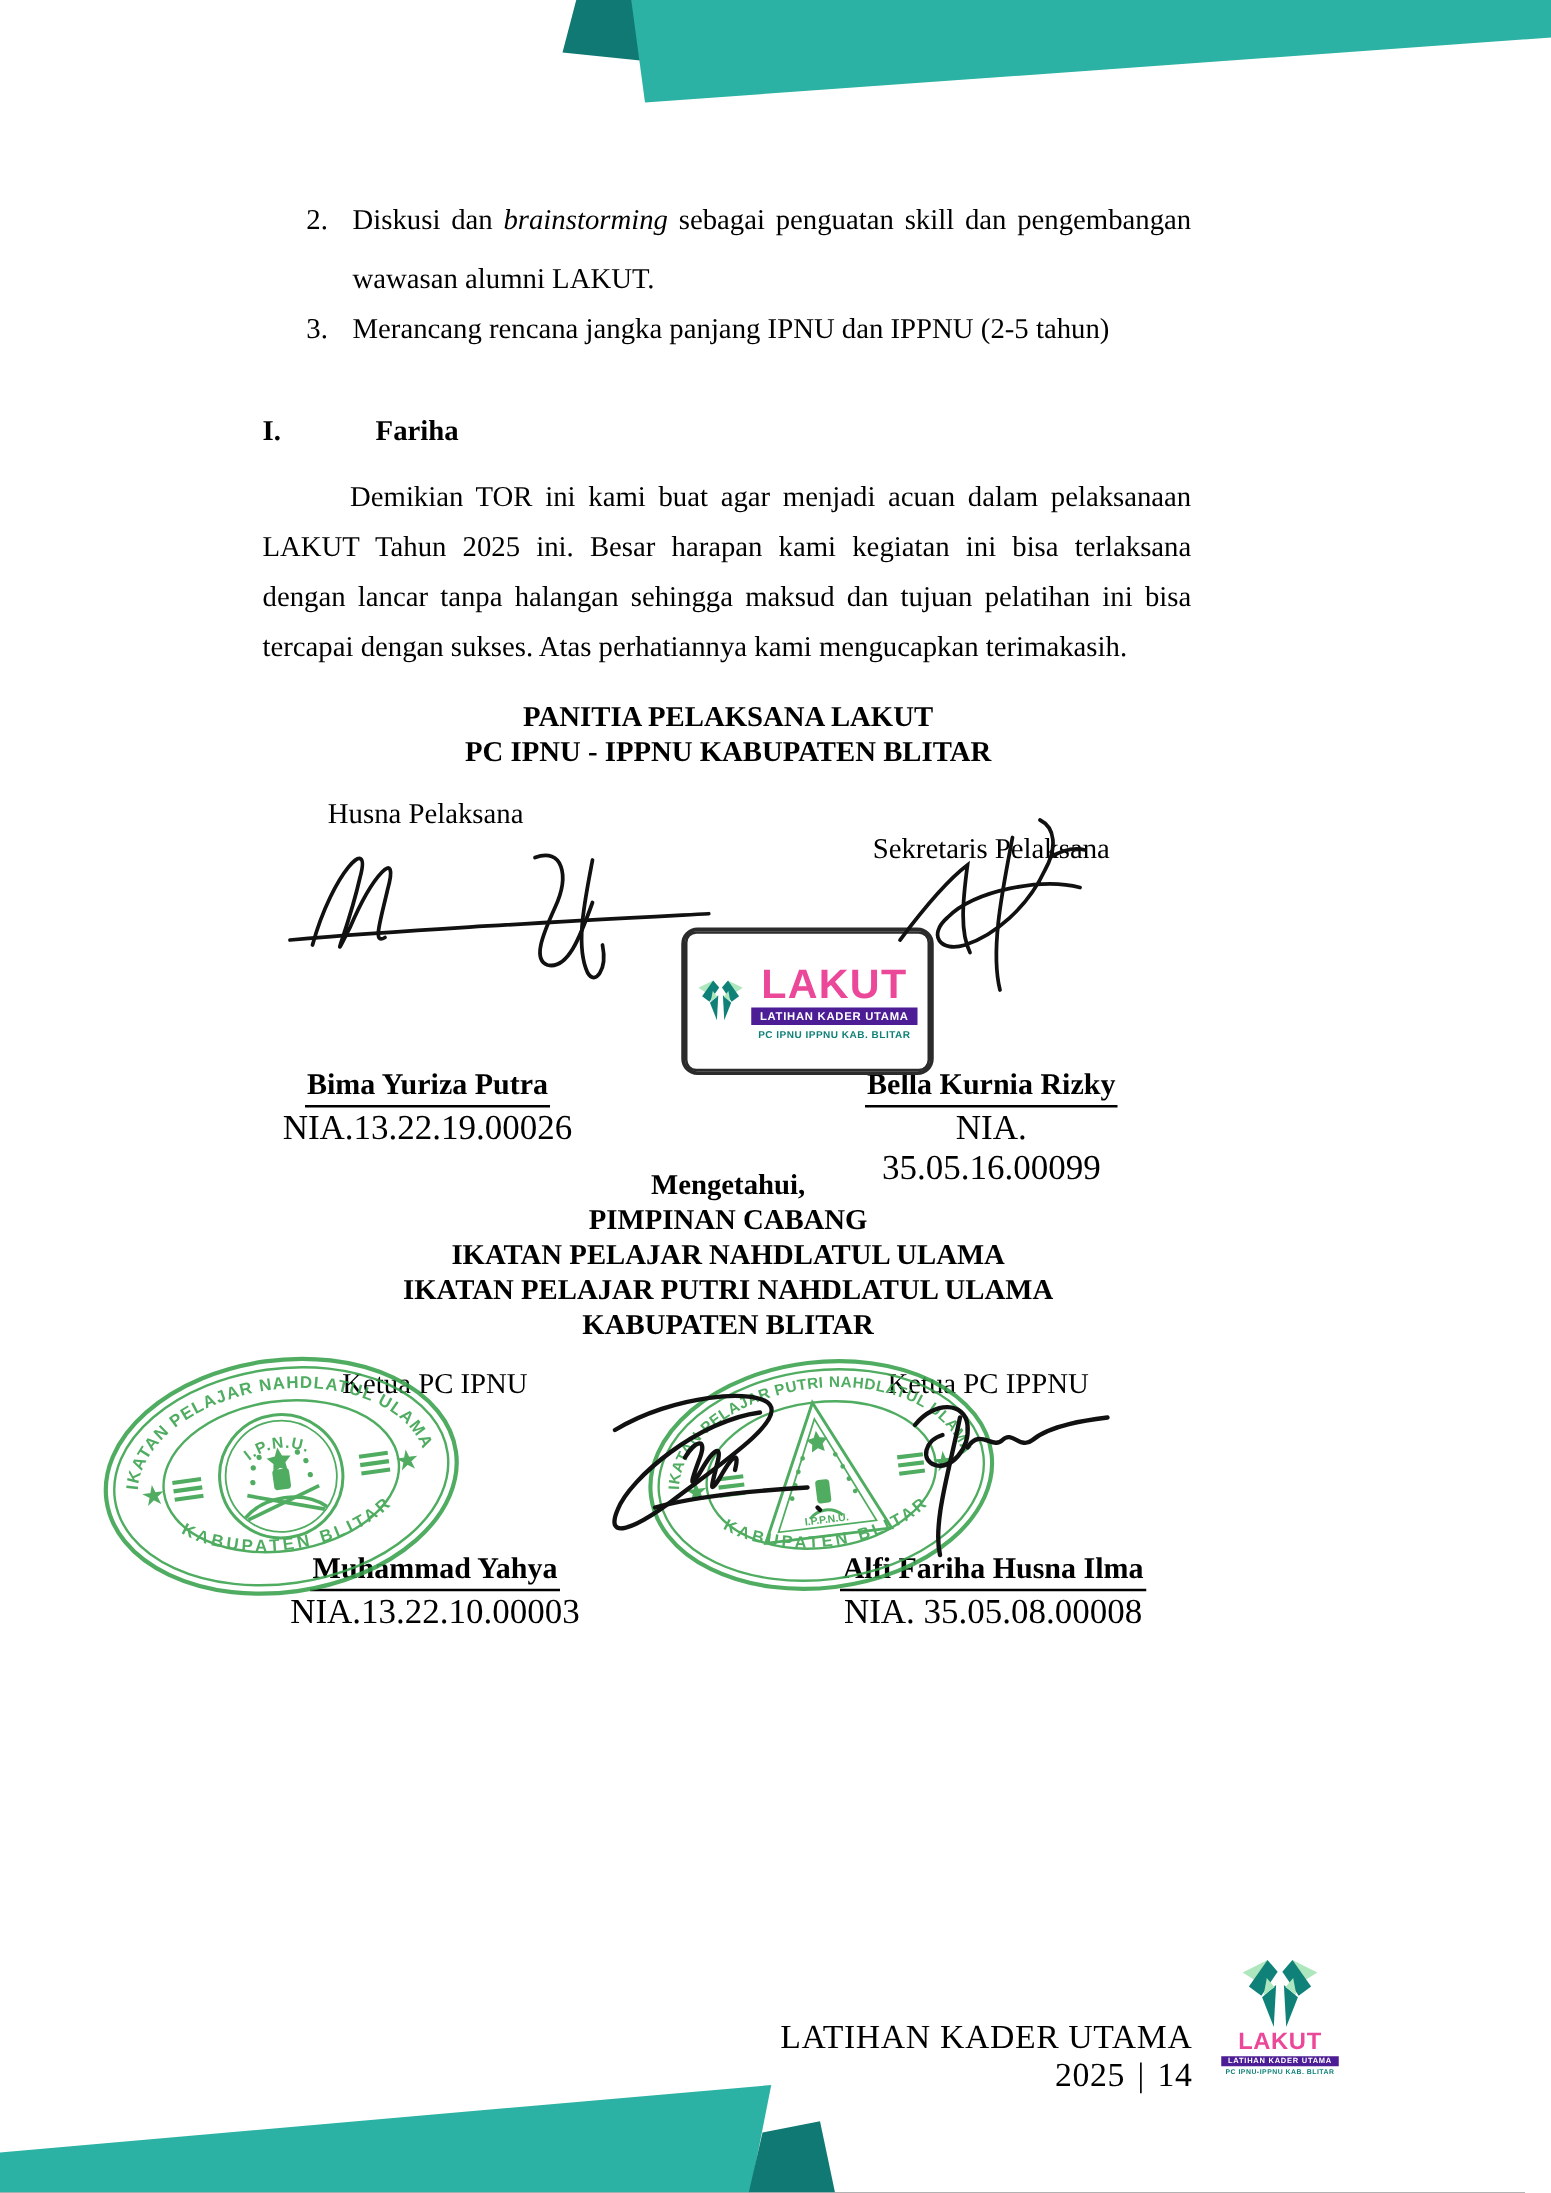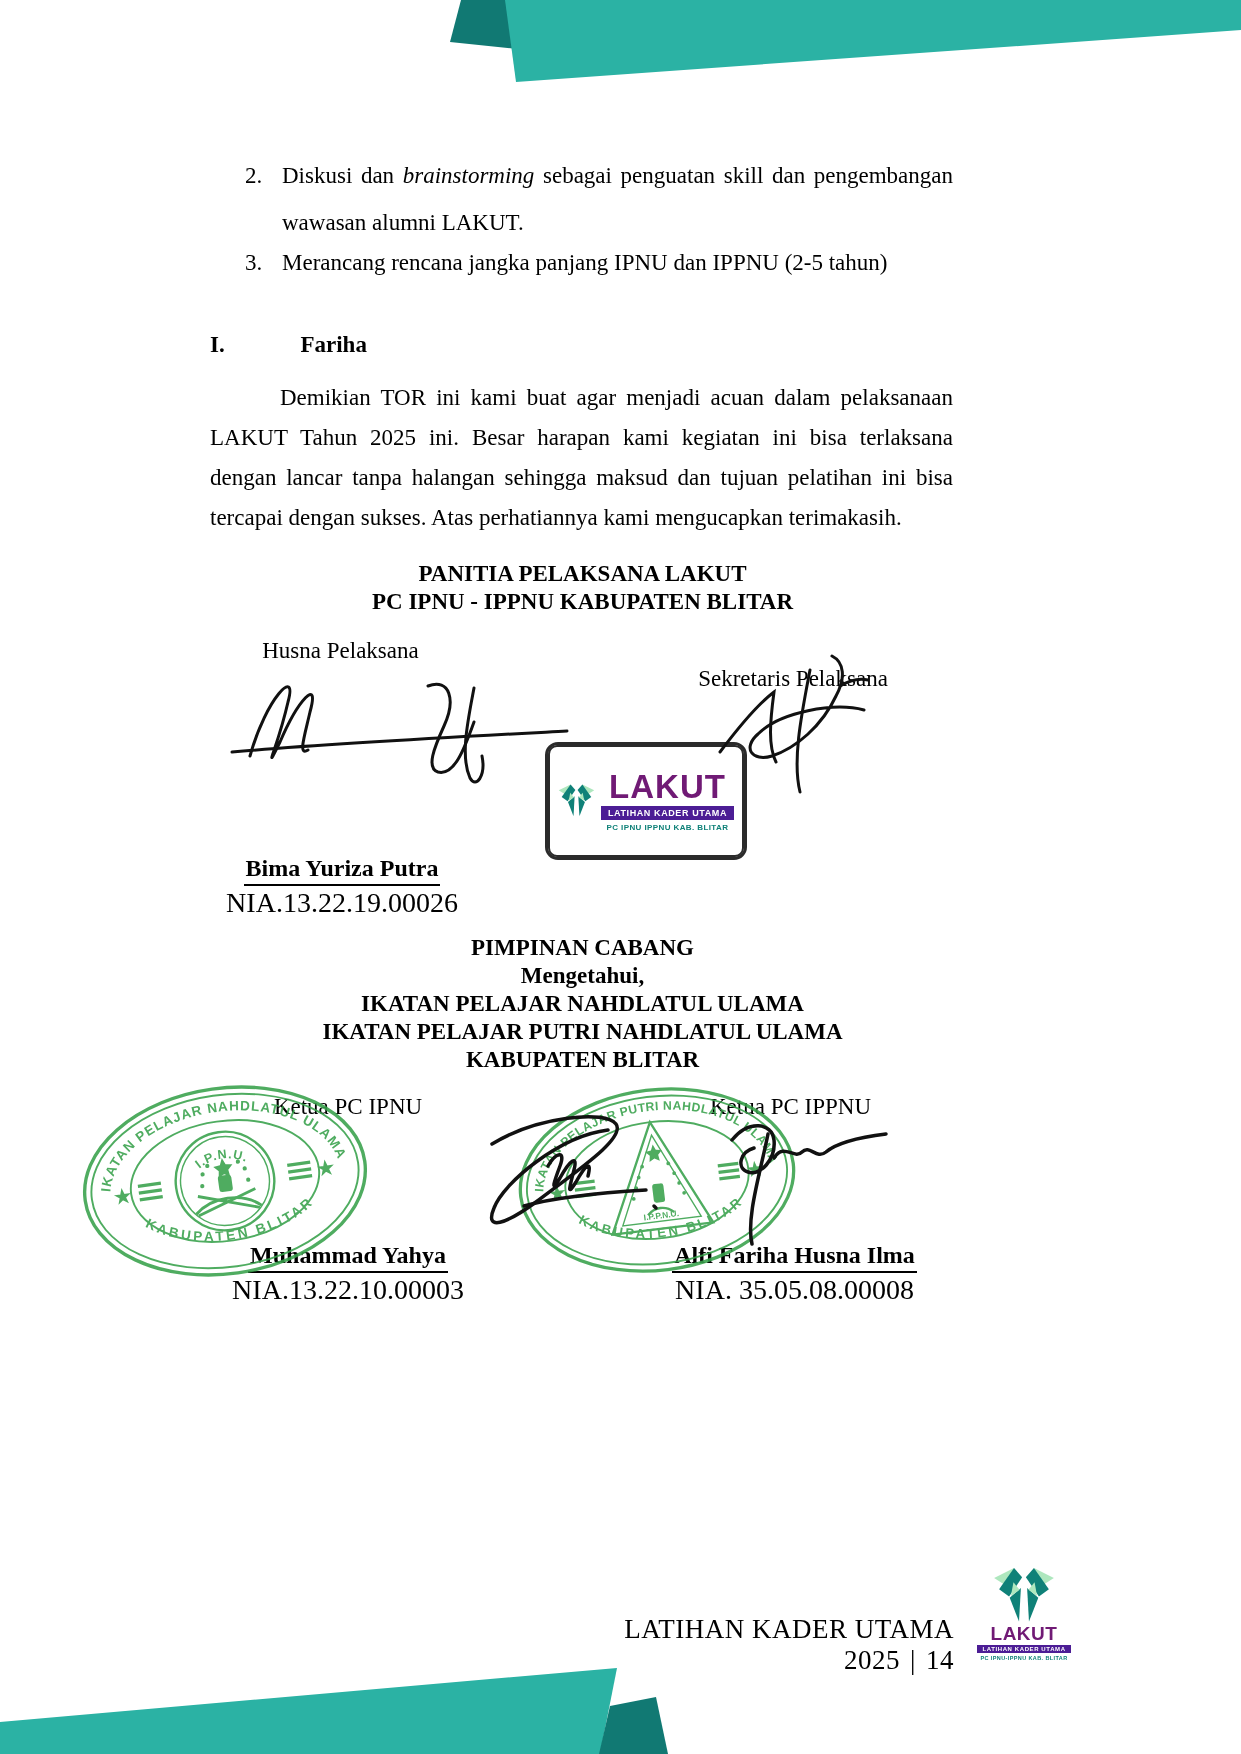--- a/index.html
+++ b/index.html
@@ -46,21 +46,21 @@
   #sig-bella{left:712px;top:650px;width:178px;height:146px;}
   #sig-yahya{left:428px;top:1108px;width:232px;height:138px;}
   #sig-alfi{left:688px;top:1112px;width:202px;height:138px;}
 
   
   #lakut-stamp{position:absolute;left:545px;top:742px;width:202px;height:118px;z-index:4;}
   .lk-outer{width:100%;height:100%;border:3px solid #2b2b2b;border-radius:13px;box-sizing:border-box;background:#fff;}
   .lk-inner{width:100%;height:100%;border:2px solid #2b2b2b;border-radius:9px;box-sizing:border-box;
     display:flex;align-items:center;justify-content:center;gap:6px;padding:6px 8px;}
   .lk-col{display:flex;flex-direction:column;align-items:center;font-family:"Liberation Sans",sans-serif;}
-  .lk-word{font-size:33px;font-weight:bold;color:#701a75;letter-spacing:1px;line-height:34px;}
+  .lk-word{font-size:33px;font-weight:bold;color:#ec4899;letter-spacing:1px;line-height:34px;}
   .lk-banner{background:#4c1d95;color:#fff;font-size:9px;font-weight:bold;letter-spacing:.6px;padding:2px 7px;margin-top:2px;white-space:nowrap;}
   .lk-sub{color:#0F8178;font-size:8px;font-weight:bold;letter-spacing:.4px;margin-top:3px;white-space:nowrap;}
 
   
   #footer-line{position:absolute;left:520px;top:1614px;width:434px;text-align:right;font-size:27px;letter-spacing:.5px;z-index:2;}
   #footer-line .sep{margin:0 10px;}
   #footer-logo{position:absolute;left:983px;top:1568px;width:82px;z-index:2;display:flex;flex-direction:column;align-items:center;font-family:"Liberation Sans",sans-serif;}
   #footer-logo .lk-word{font-size:19px;line-height:20px;letter-spacing:.5px;}
   #footer-logo .lk-banner{font-size:6px;padding:1px 5px;margin-top:1px;}
   #footer-logo .lk-sub{font-size:5.5px;margin-top:2px;}
@@ -141,24 +141,28 @@
       <path d="M120,6 C132,12 134,28 124,46 C110,76 84,98 60,106 C40,112 30,98 46,84 C68,62 122,52 152,60"></path>
       <path d="M98,20 C90,62 80,110 88,142"></path>
       <path d="M8,102 C26,78 46,54 62,42 C58,72 56,96 64,112"></path>
       <path d="M128,36 C138,30 148,28 156,30"></path>
     </svg>
 
     <div class="sig-block" id="name-bima">
       <span class="sig-name">Bima Yuriza Putra</span>
       <div class="sig-nia">NIA.13.22.19.00026</div>
     </div>
+    <div class="sig-block" id="name-bella">
+      <span class="sig-name">Bella Kurnia Rizky</span>
+      <div class="sig-nia">NIA. 35.05.16.00099</div>
+    </div>
 
     <div id="ack-block">
+      <div>Mengetahui,</div>
       <div>PIMPINAN CABANG</div>
-      <div>Mengetahui,</div>
       <div>IKATAN PELAJAR NAHDLATUL ULAMA</div>
       <div>IKATAN PELAJAR PUTRI NAHDLATUL ULAMA</div>
       <div>KABUPATEN BLITAR</div>
     </div>
 
     <div class="role-label" id="role-ketua-ipnu">Ketua PC IPNU</div>
     <div class="role-label" id="role-ketua-ippnu">Ketua PC IPPNU</div>
 
     <svg class="green-stamp" id="ipnu-stamp" viewBox="0 0 300 200" xmlns="http://www.w3.org/2000/svg" xmlns:xlink="http://www.w3.org/1999/xlink">
       <defs>

